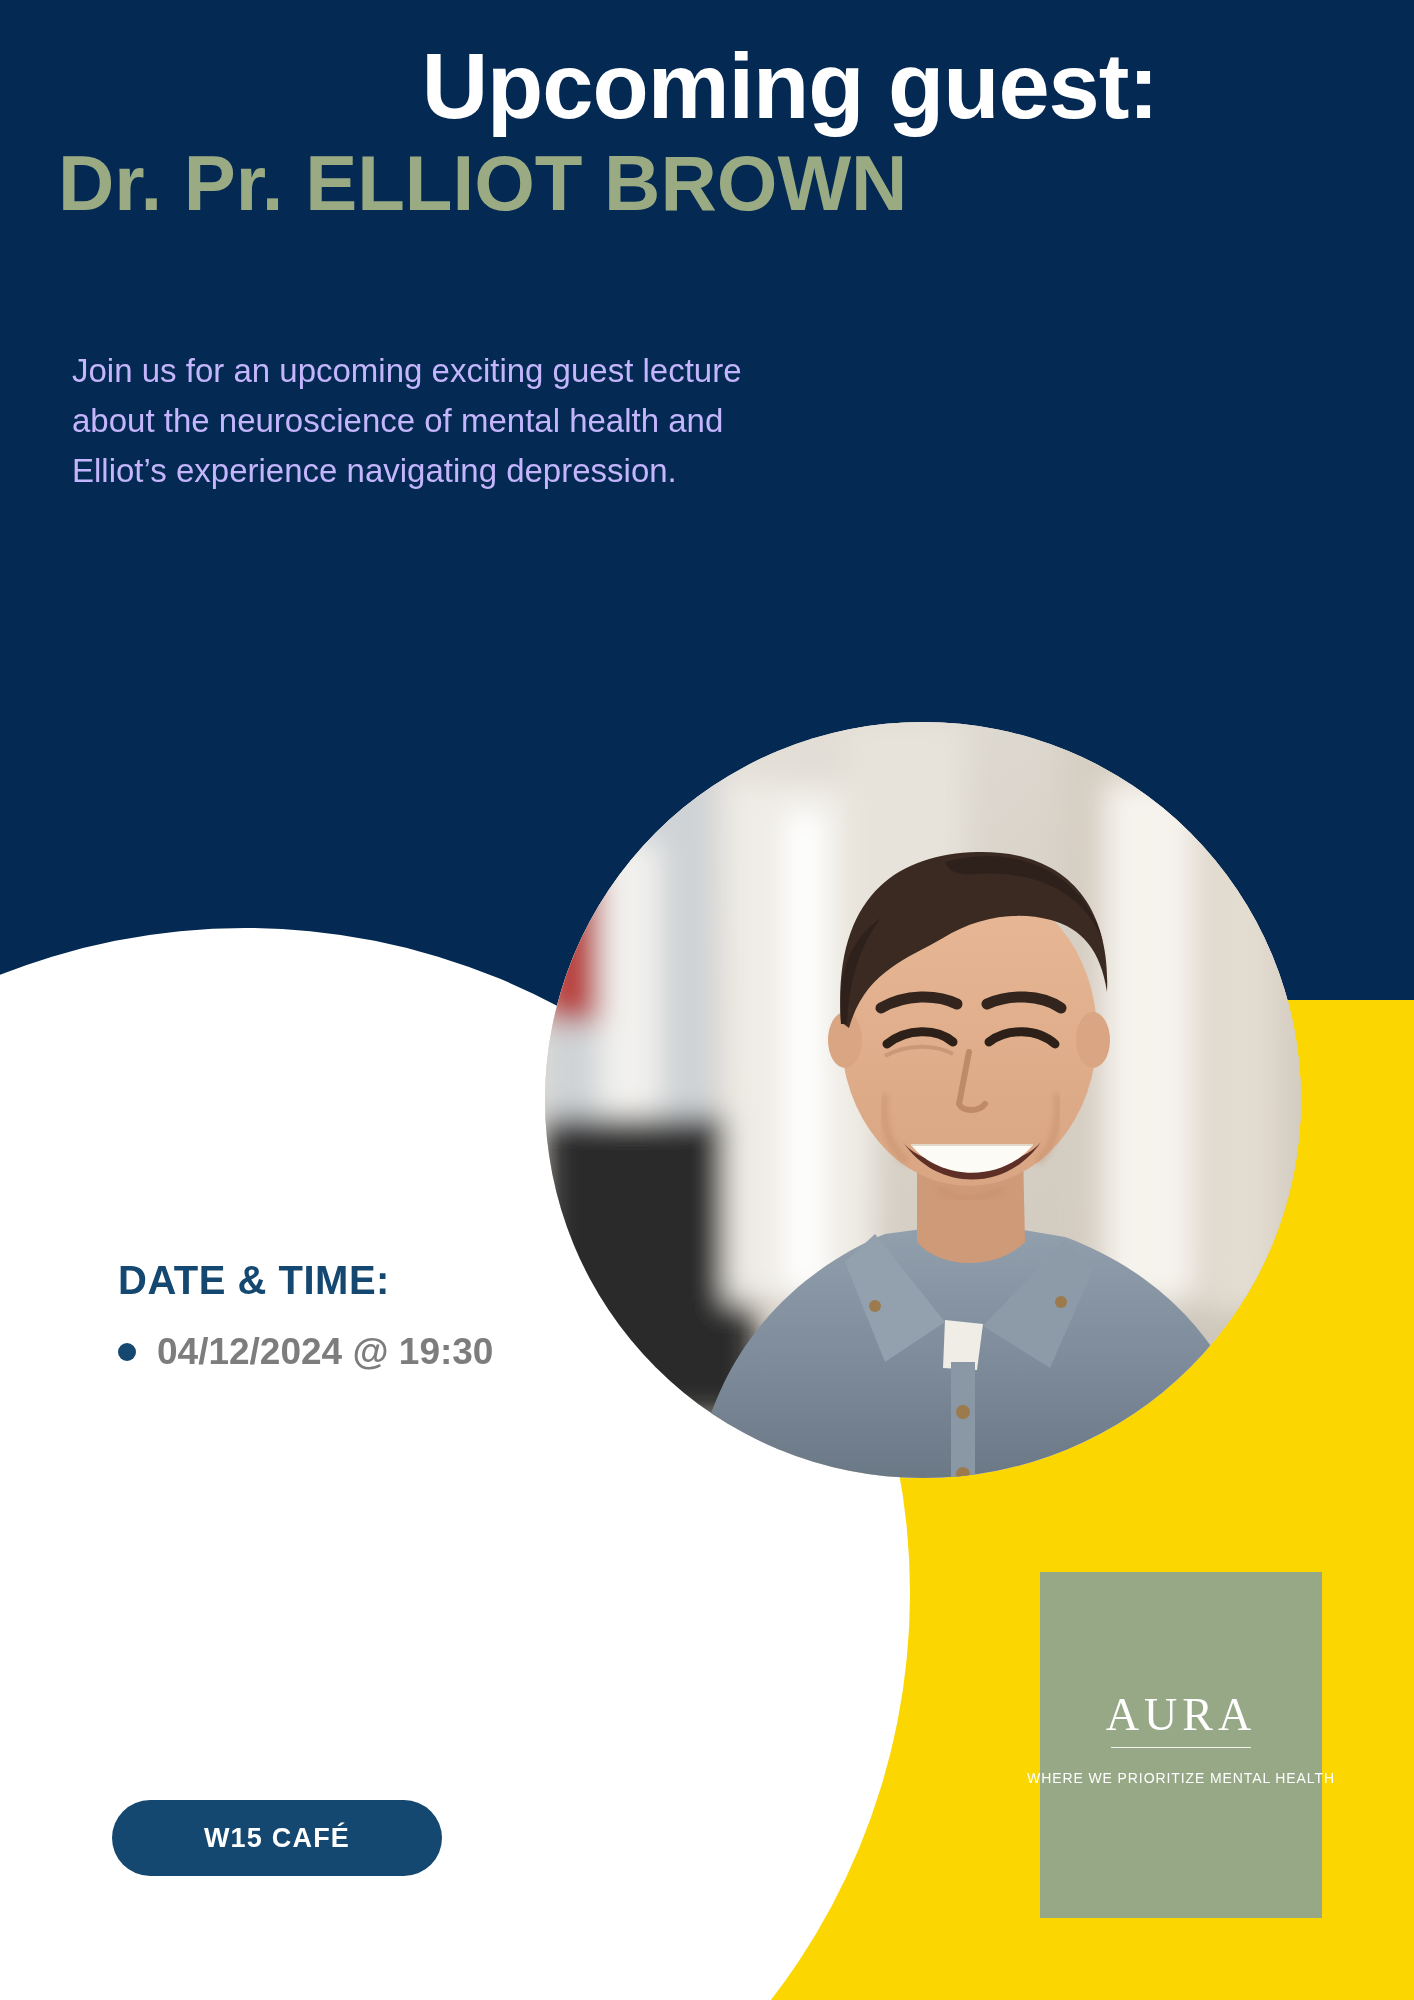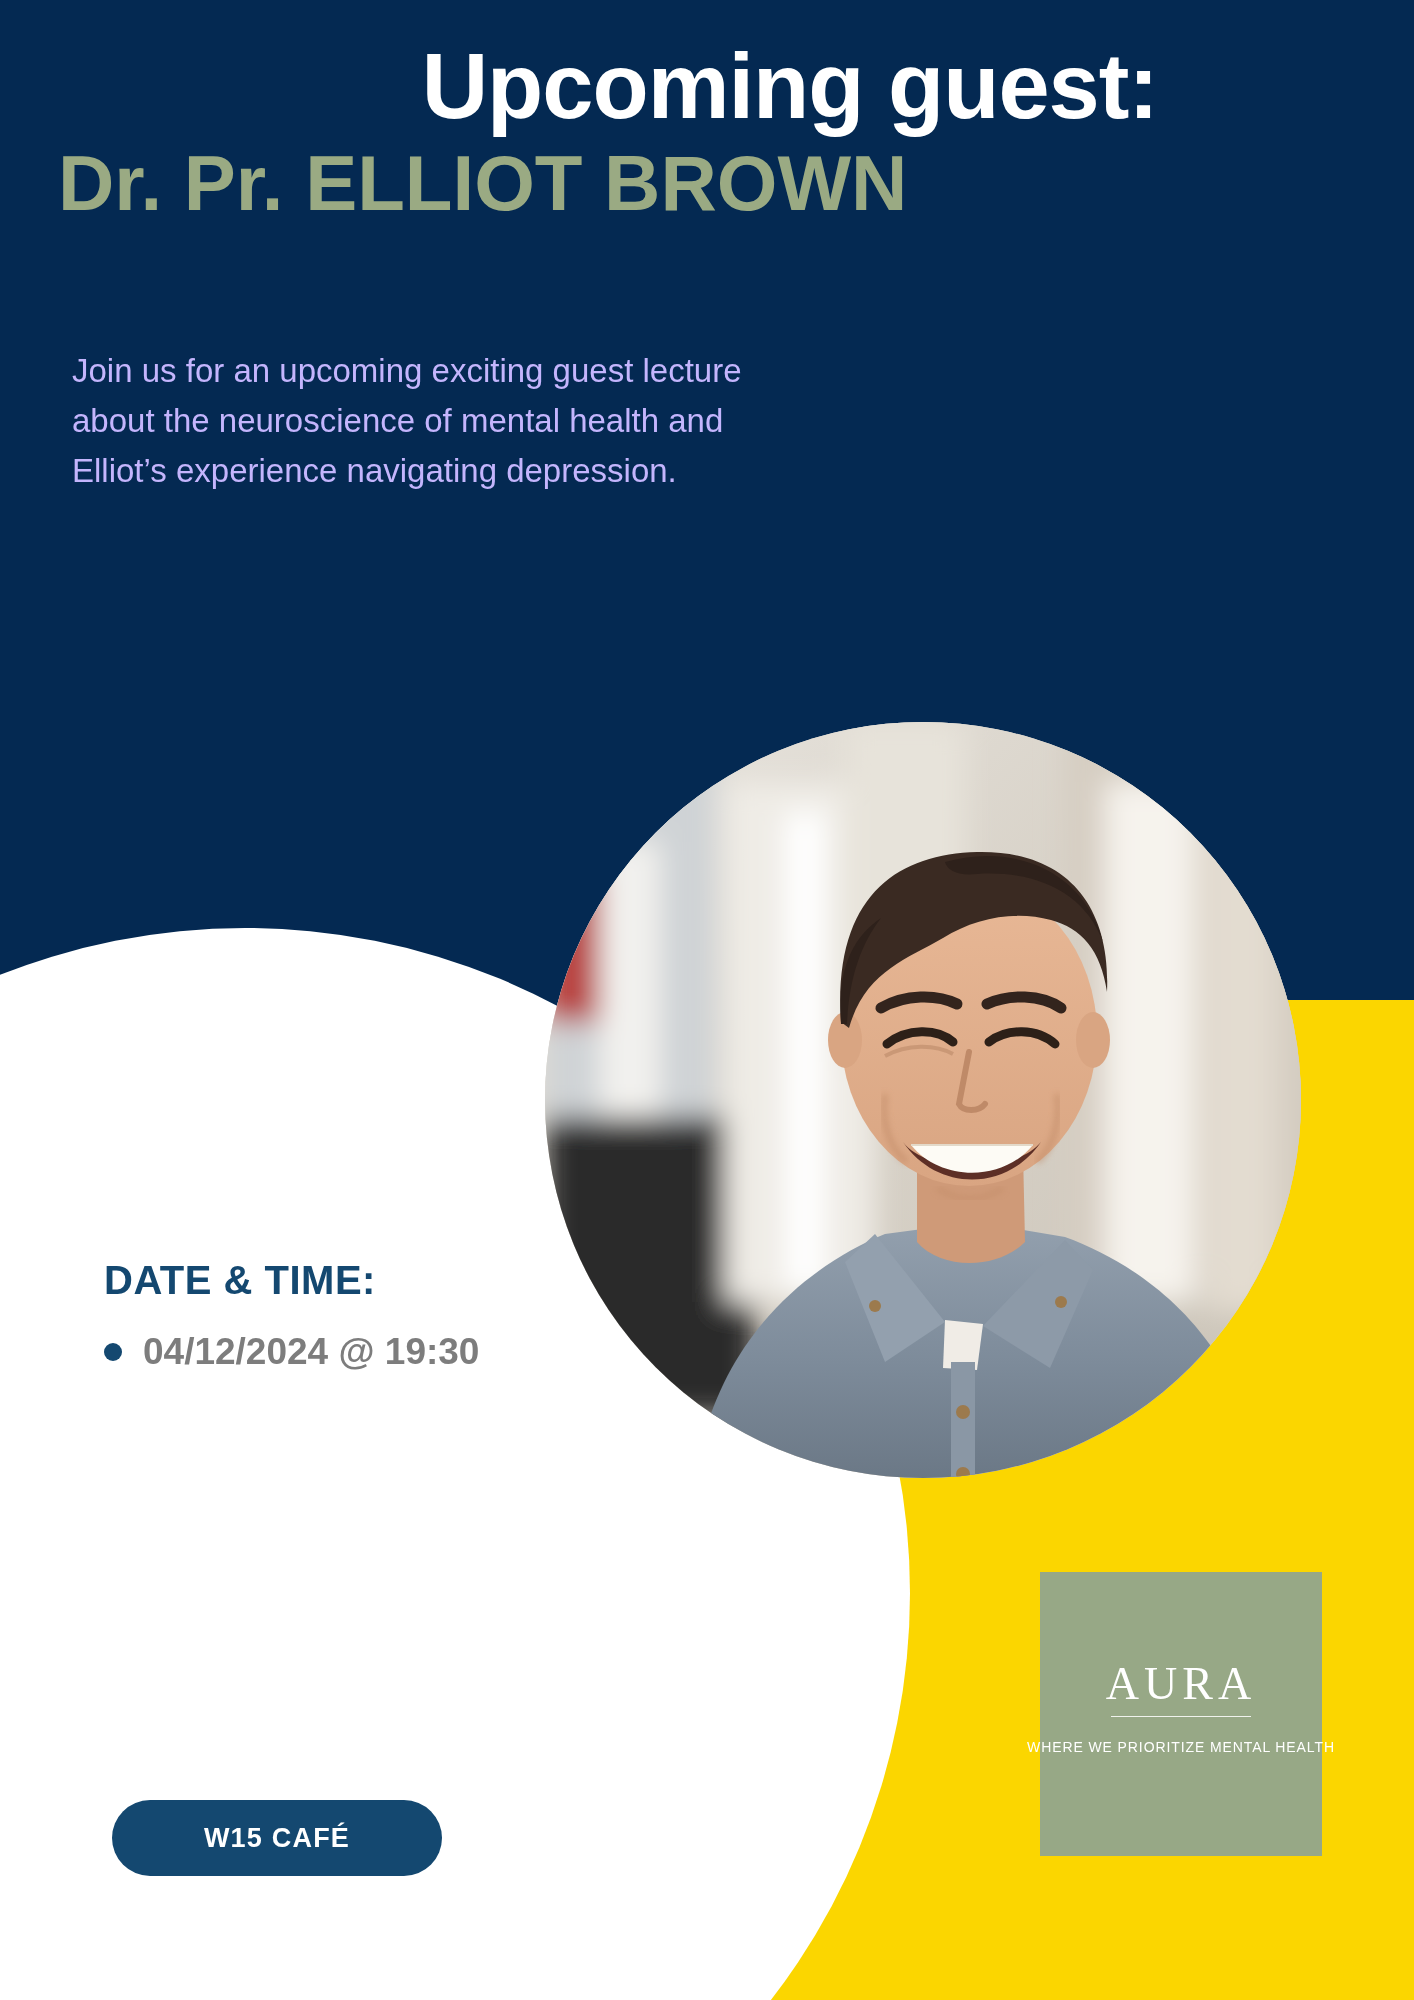--- a/index.html
+++ b/index.html
@@ -105,21 +105,21 @@
   }
   .portrait svg {
     display: block;
     width: 100%;
     height: 100%;
   }
 
   
   .datetime-block {
     position: absolute;
-    left: 104px;
+    left: 118px;
     top: 1258px;
     width: 520px;
   }
   .datetime-heading {
     margin: 0;
     font-size: 40px;
     font-weight: 700;
     color: #144870;
     letter-spacing: 0.5px;
   }
@@ -163,21 +163,21 @@
     cursor: pointer;
     padding: 0;
   }
 
   
   .logo-card {
     position: absolute;
     left: 1040px;
     top: 1572px;
     width: 282px;
-    height: 284px;
+    height: 346px;
     background: #97a886;
     display: flex;
     flex-direction: column;
     align-items: center;
     justify-content: center;
   }
   .logo-wordmark {
     font-family: "Liberation Serif", serif;
     font-size: 46px;
     font-weight: 400;

